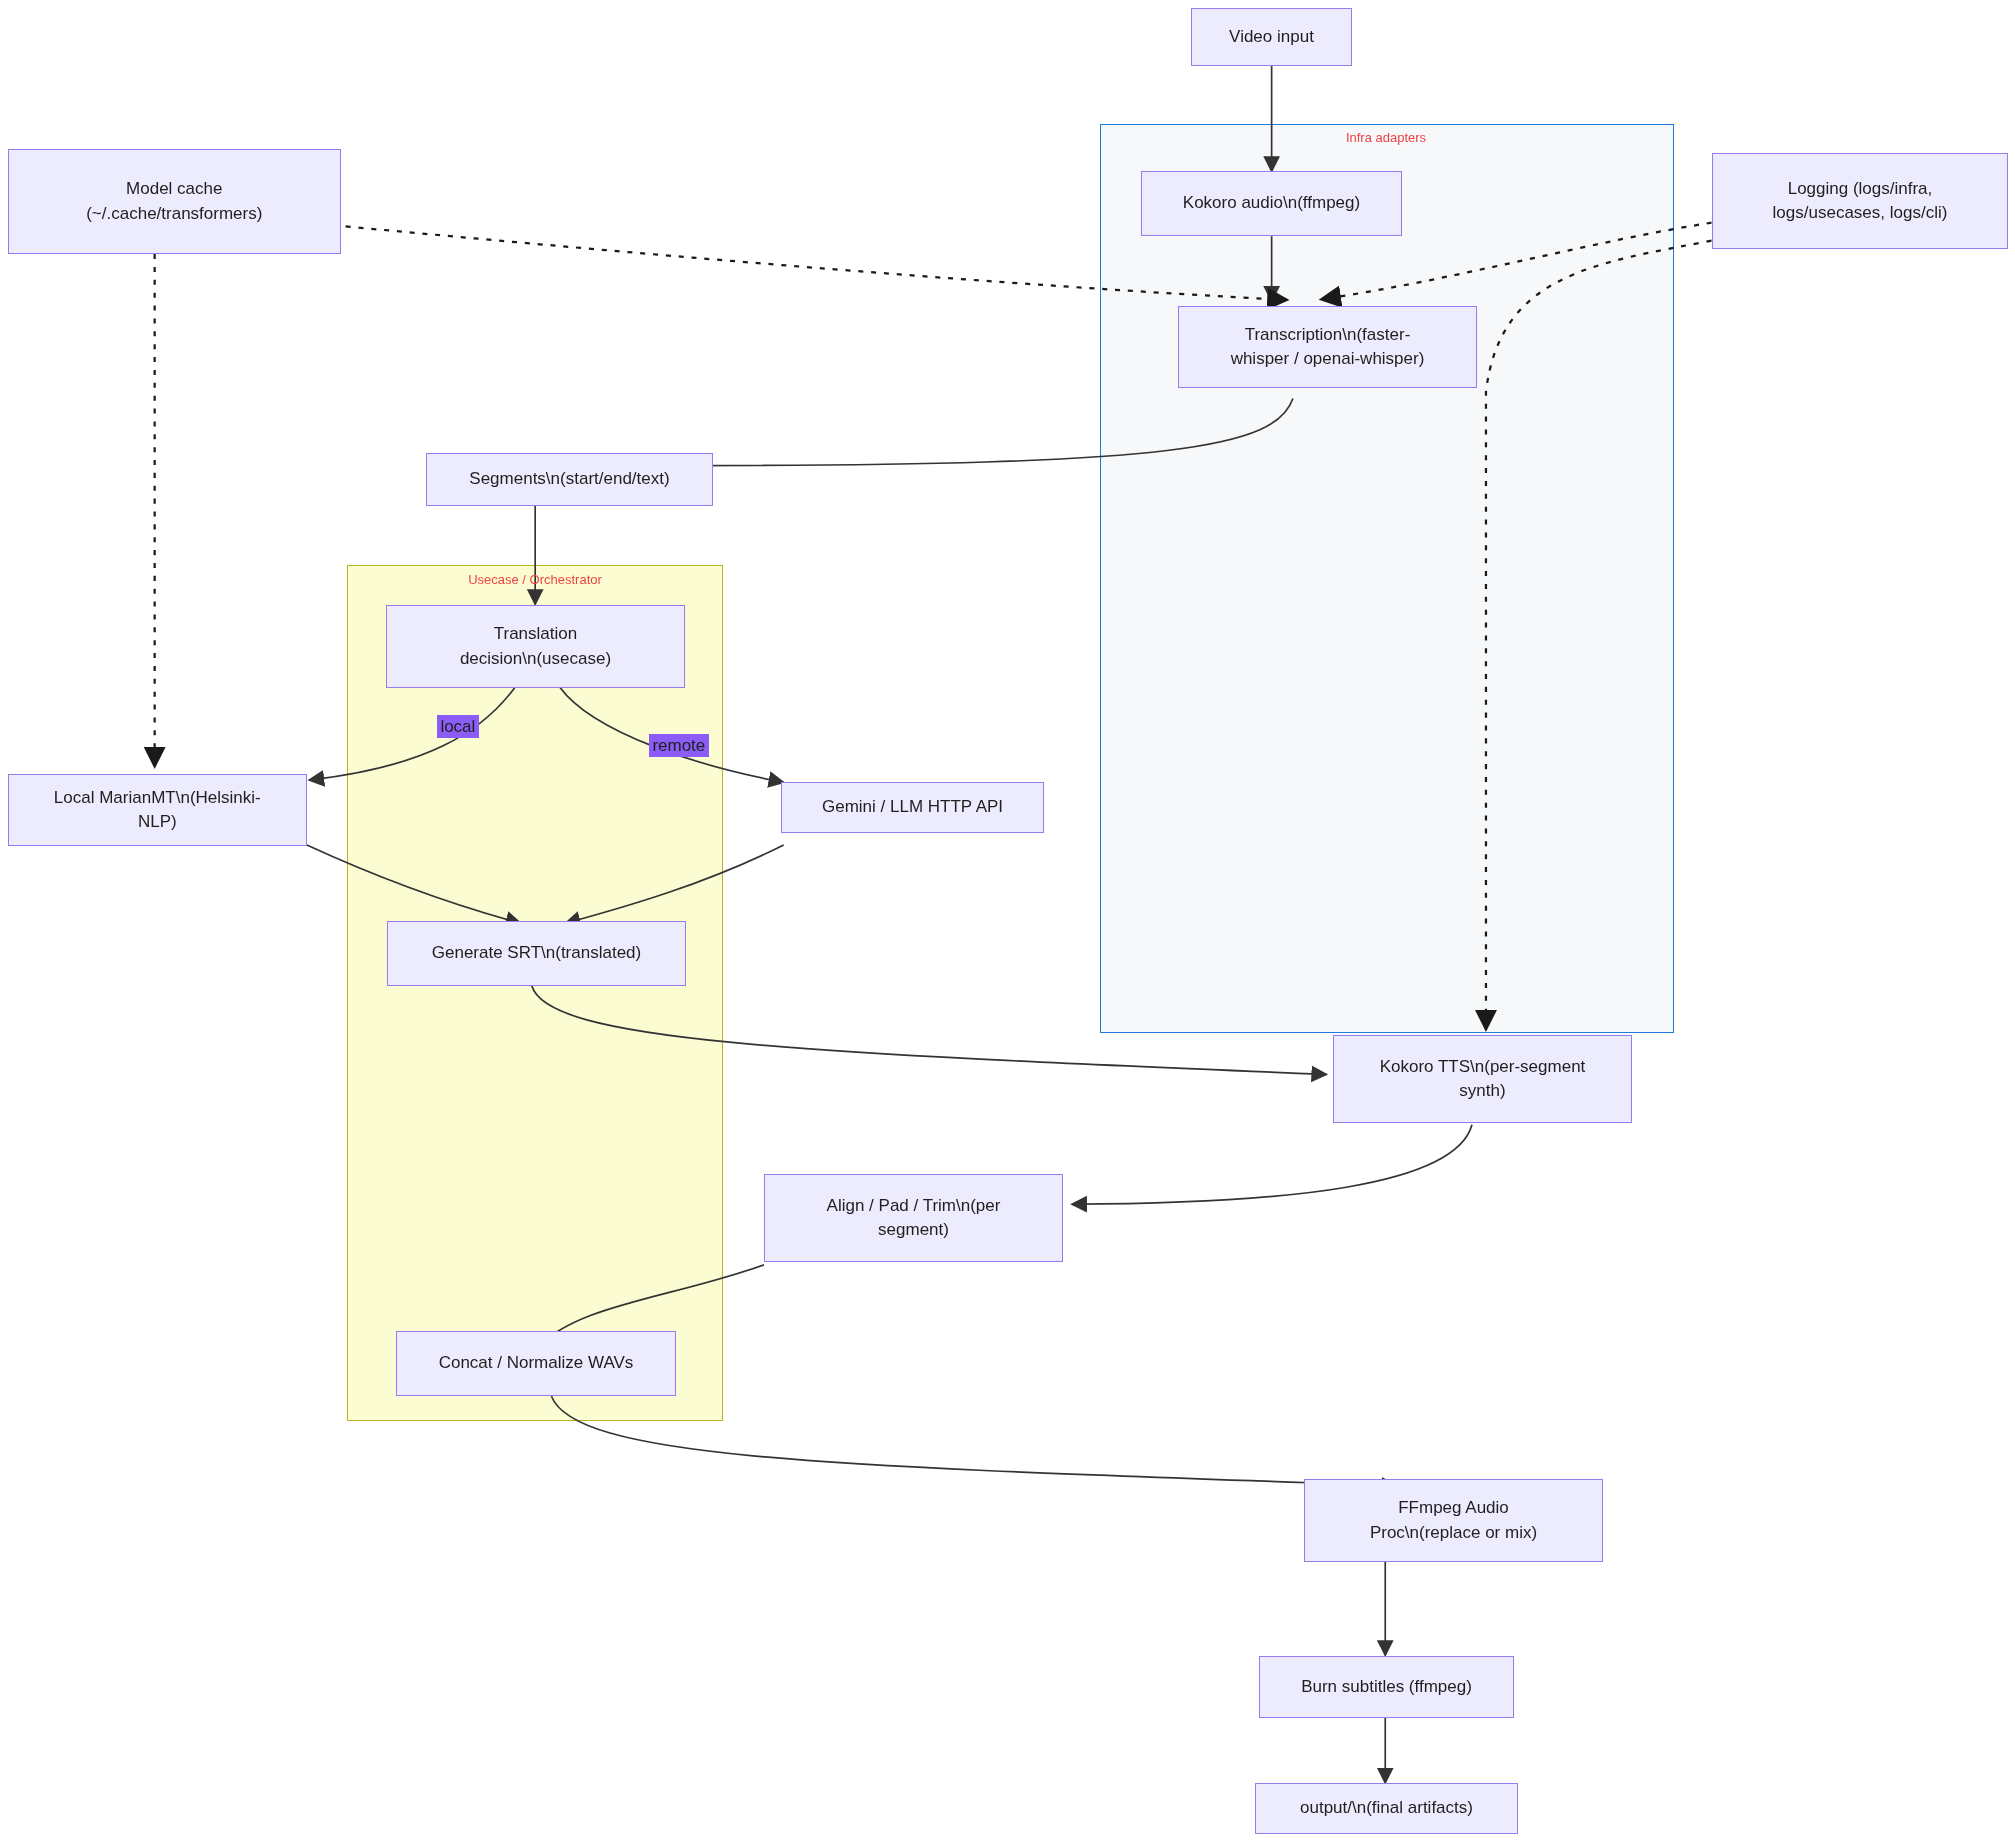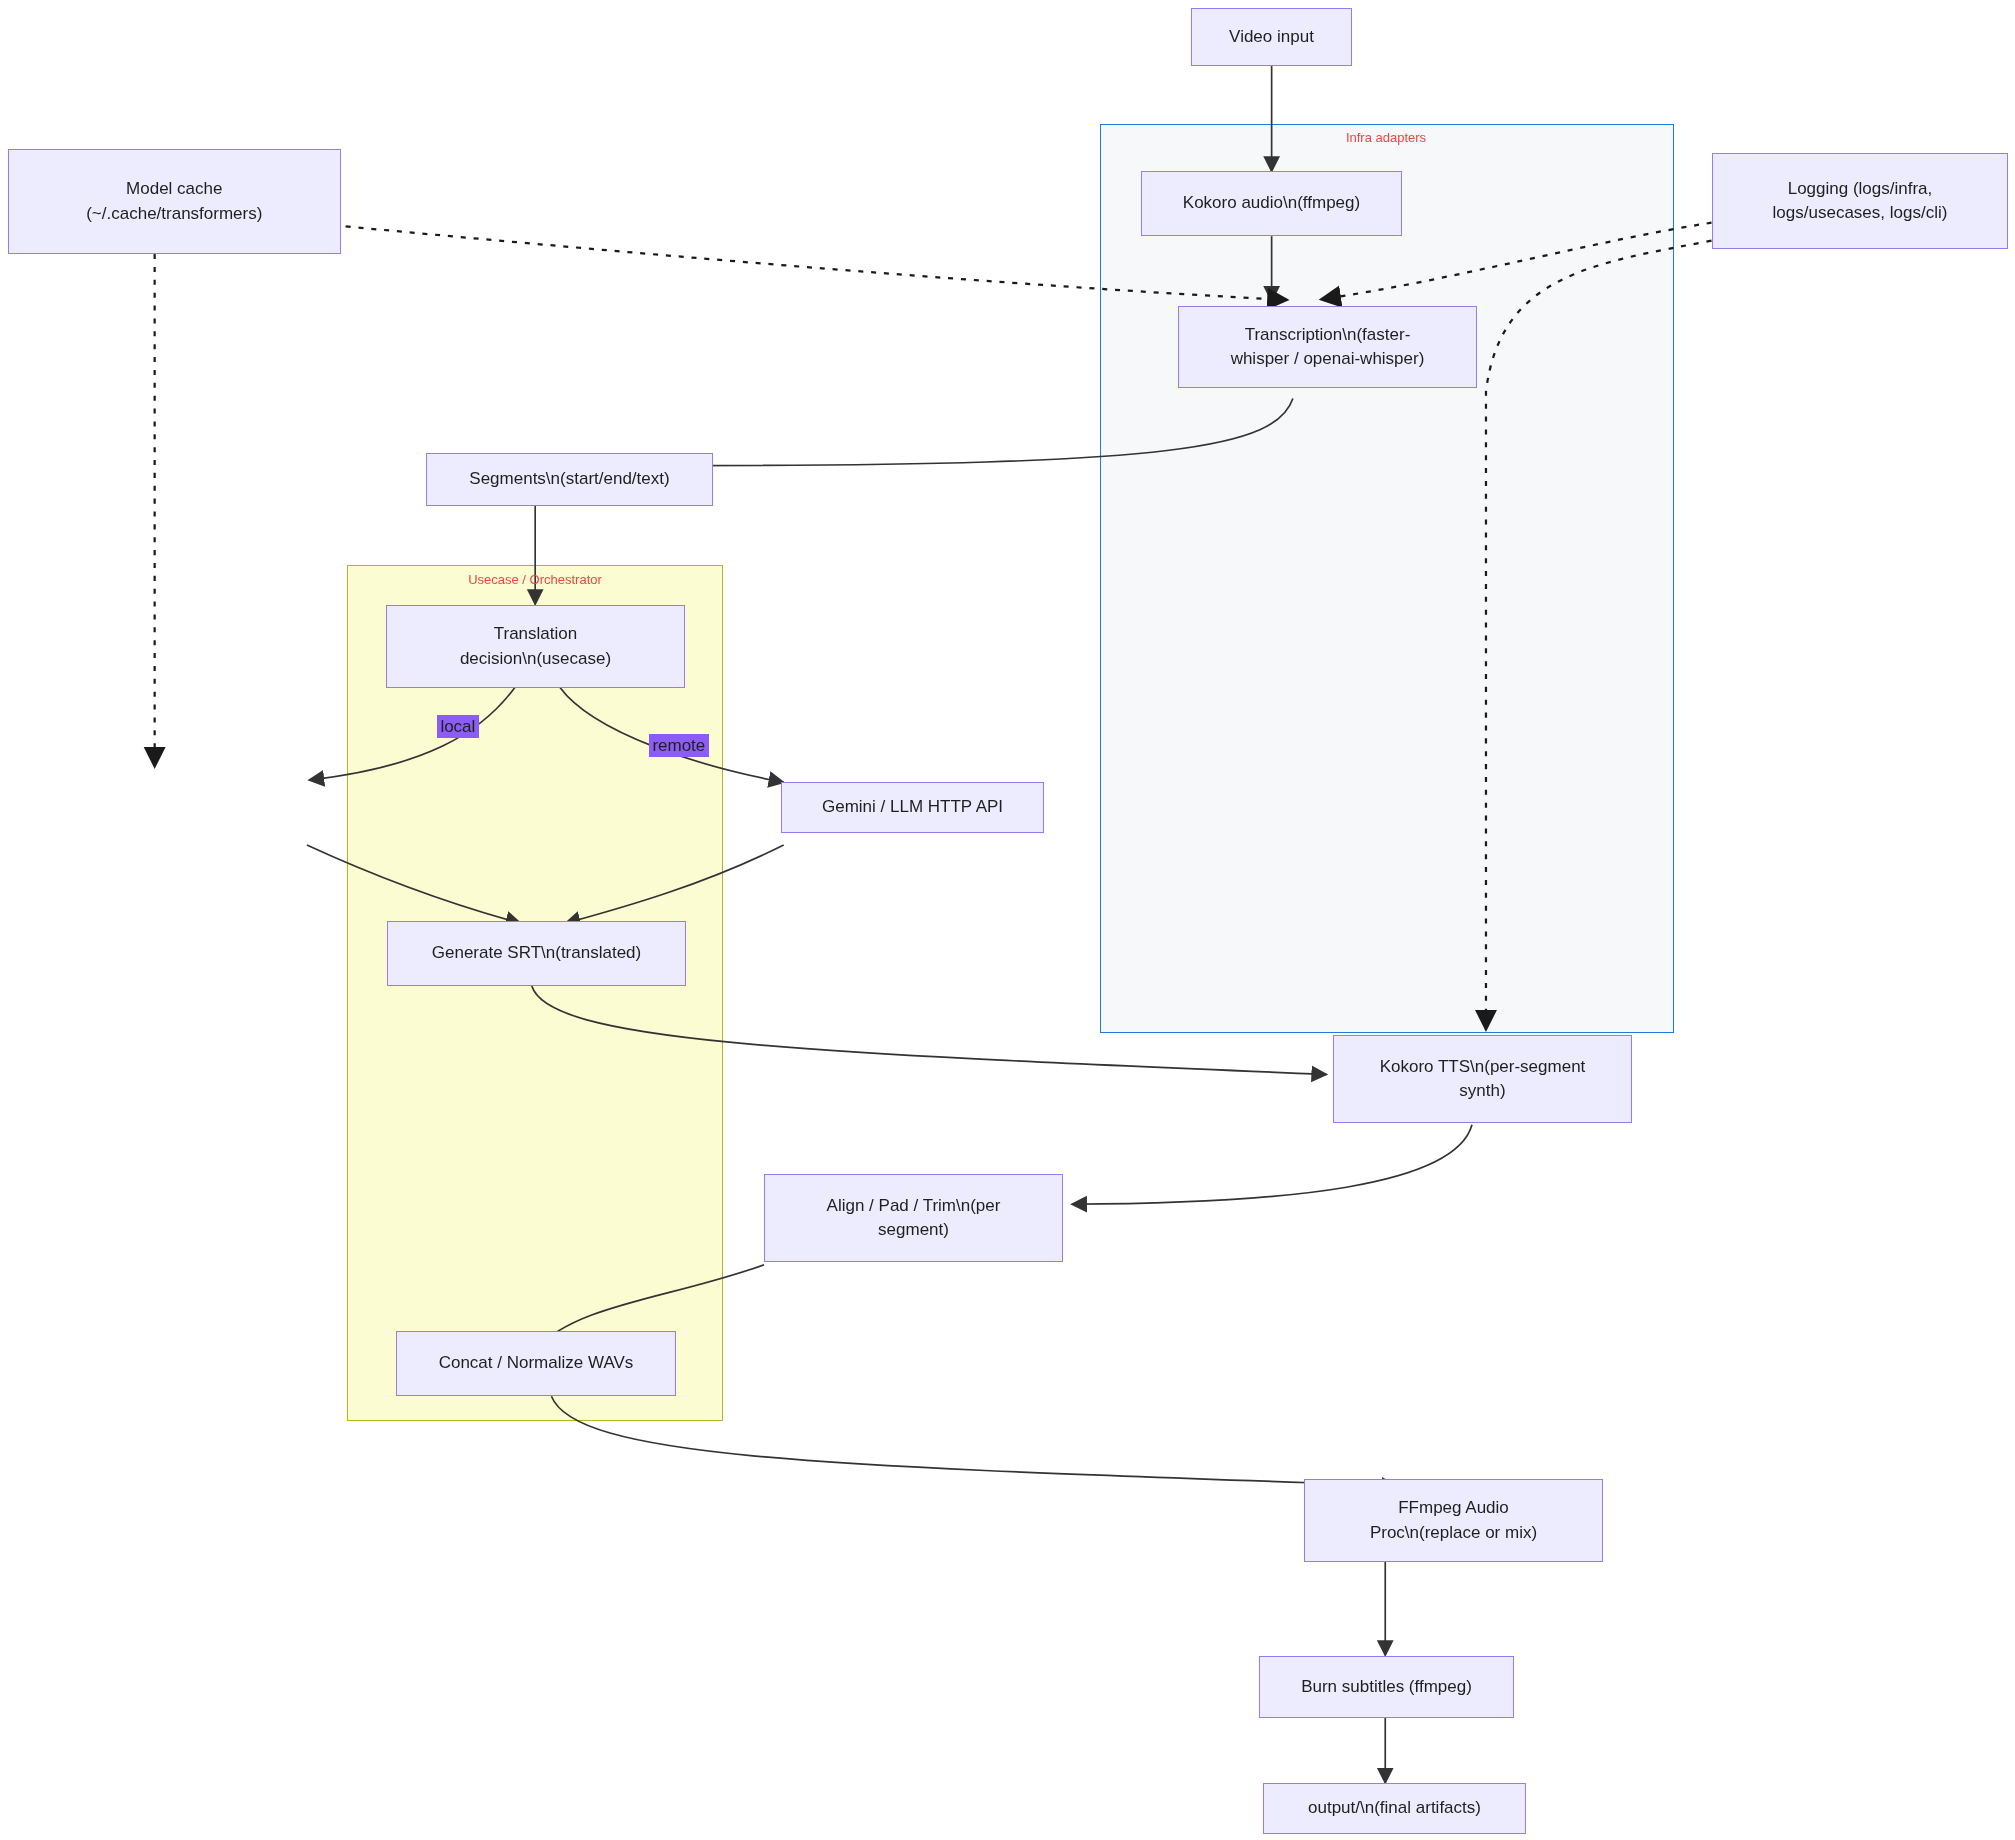--- a/index.html
+++ b/index.html
@@ -145,37 +145,39 @@
   <div class="node" style="left:1141px; top:171px; width:261px; height:65px;">Kokoro audio\n(ffmpeg)</div>
 
   <div class="node" style="left:1142px; top:306px; width:299px; height:82px;margin-left:36px;">Transcription\n(faster-
 whisper / openai-whisper)</div>
 
   <div class="node" style="left:392px; top:453px; width:287px; height:53px;margin-left:34px;">Segments\n(start/end/text)</div>
 
   <div class="node" style="left:386px; top:605px; width:299px; height:83px;">Translation
 decision\n(usecase)</div>
 
+  <div class="node" style="left:7.8px; top:774px; width:299px; height:72px;">Local MarianMT\n(Helsinki-
+NLP)</div>
 
   <div class="node" style="left:781px; top:782px; width:263px; height:51px;">Gemini / LLM HTTP API</div>
 
   <div class="node" style="left:387px; top:921px; width:299px; height:65px;">Generate SRT\n(translated)</div>
 
   <div class="node" style="left:1333px; top:1035px; width:299px; height:88px;">Kokoro TTS\n(per-segment
 synth)</div>
 
   <div class="node" style="left:764px; top:1174px; width:299px; height:88px;">Align / Pad / Trim\n(per
 segment)</div>
 
   <div class="node" style="left:396px; top:1331px; width:280px; height:65px;">Concat / Normalize WAVs</div>
 
   <div class="node" style="left:1304px; top:1479px; width:299px; height:83px;">FFmpeg Audio
 Proc\n(replace or mix)</div>
 
   <div class="node" style="left:1259px; top:1656px; width:255px; height:62px;">Burn subtitles (ffmpeg)</div>
 
-  <div class="node" style="left:1255px; top:1783px; width:263px; height:51px;margin-left:8px;">output/\n(final artifacts)</div>
+  <div class="node" style="left:1255px; top:1783px; width:263px; height:51px;">output/\n(final artifacts)</div>
 
   <div class="edge-label" style="left:437px; top:715px;">local</div>
   <div class="edge-label" style="left:649px; top:734px;">remote</div>
 
 </div>
 
 
 </body></html>

